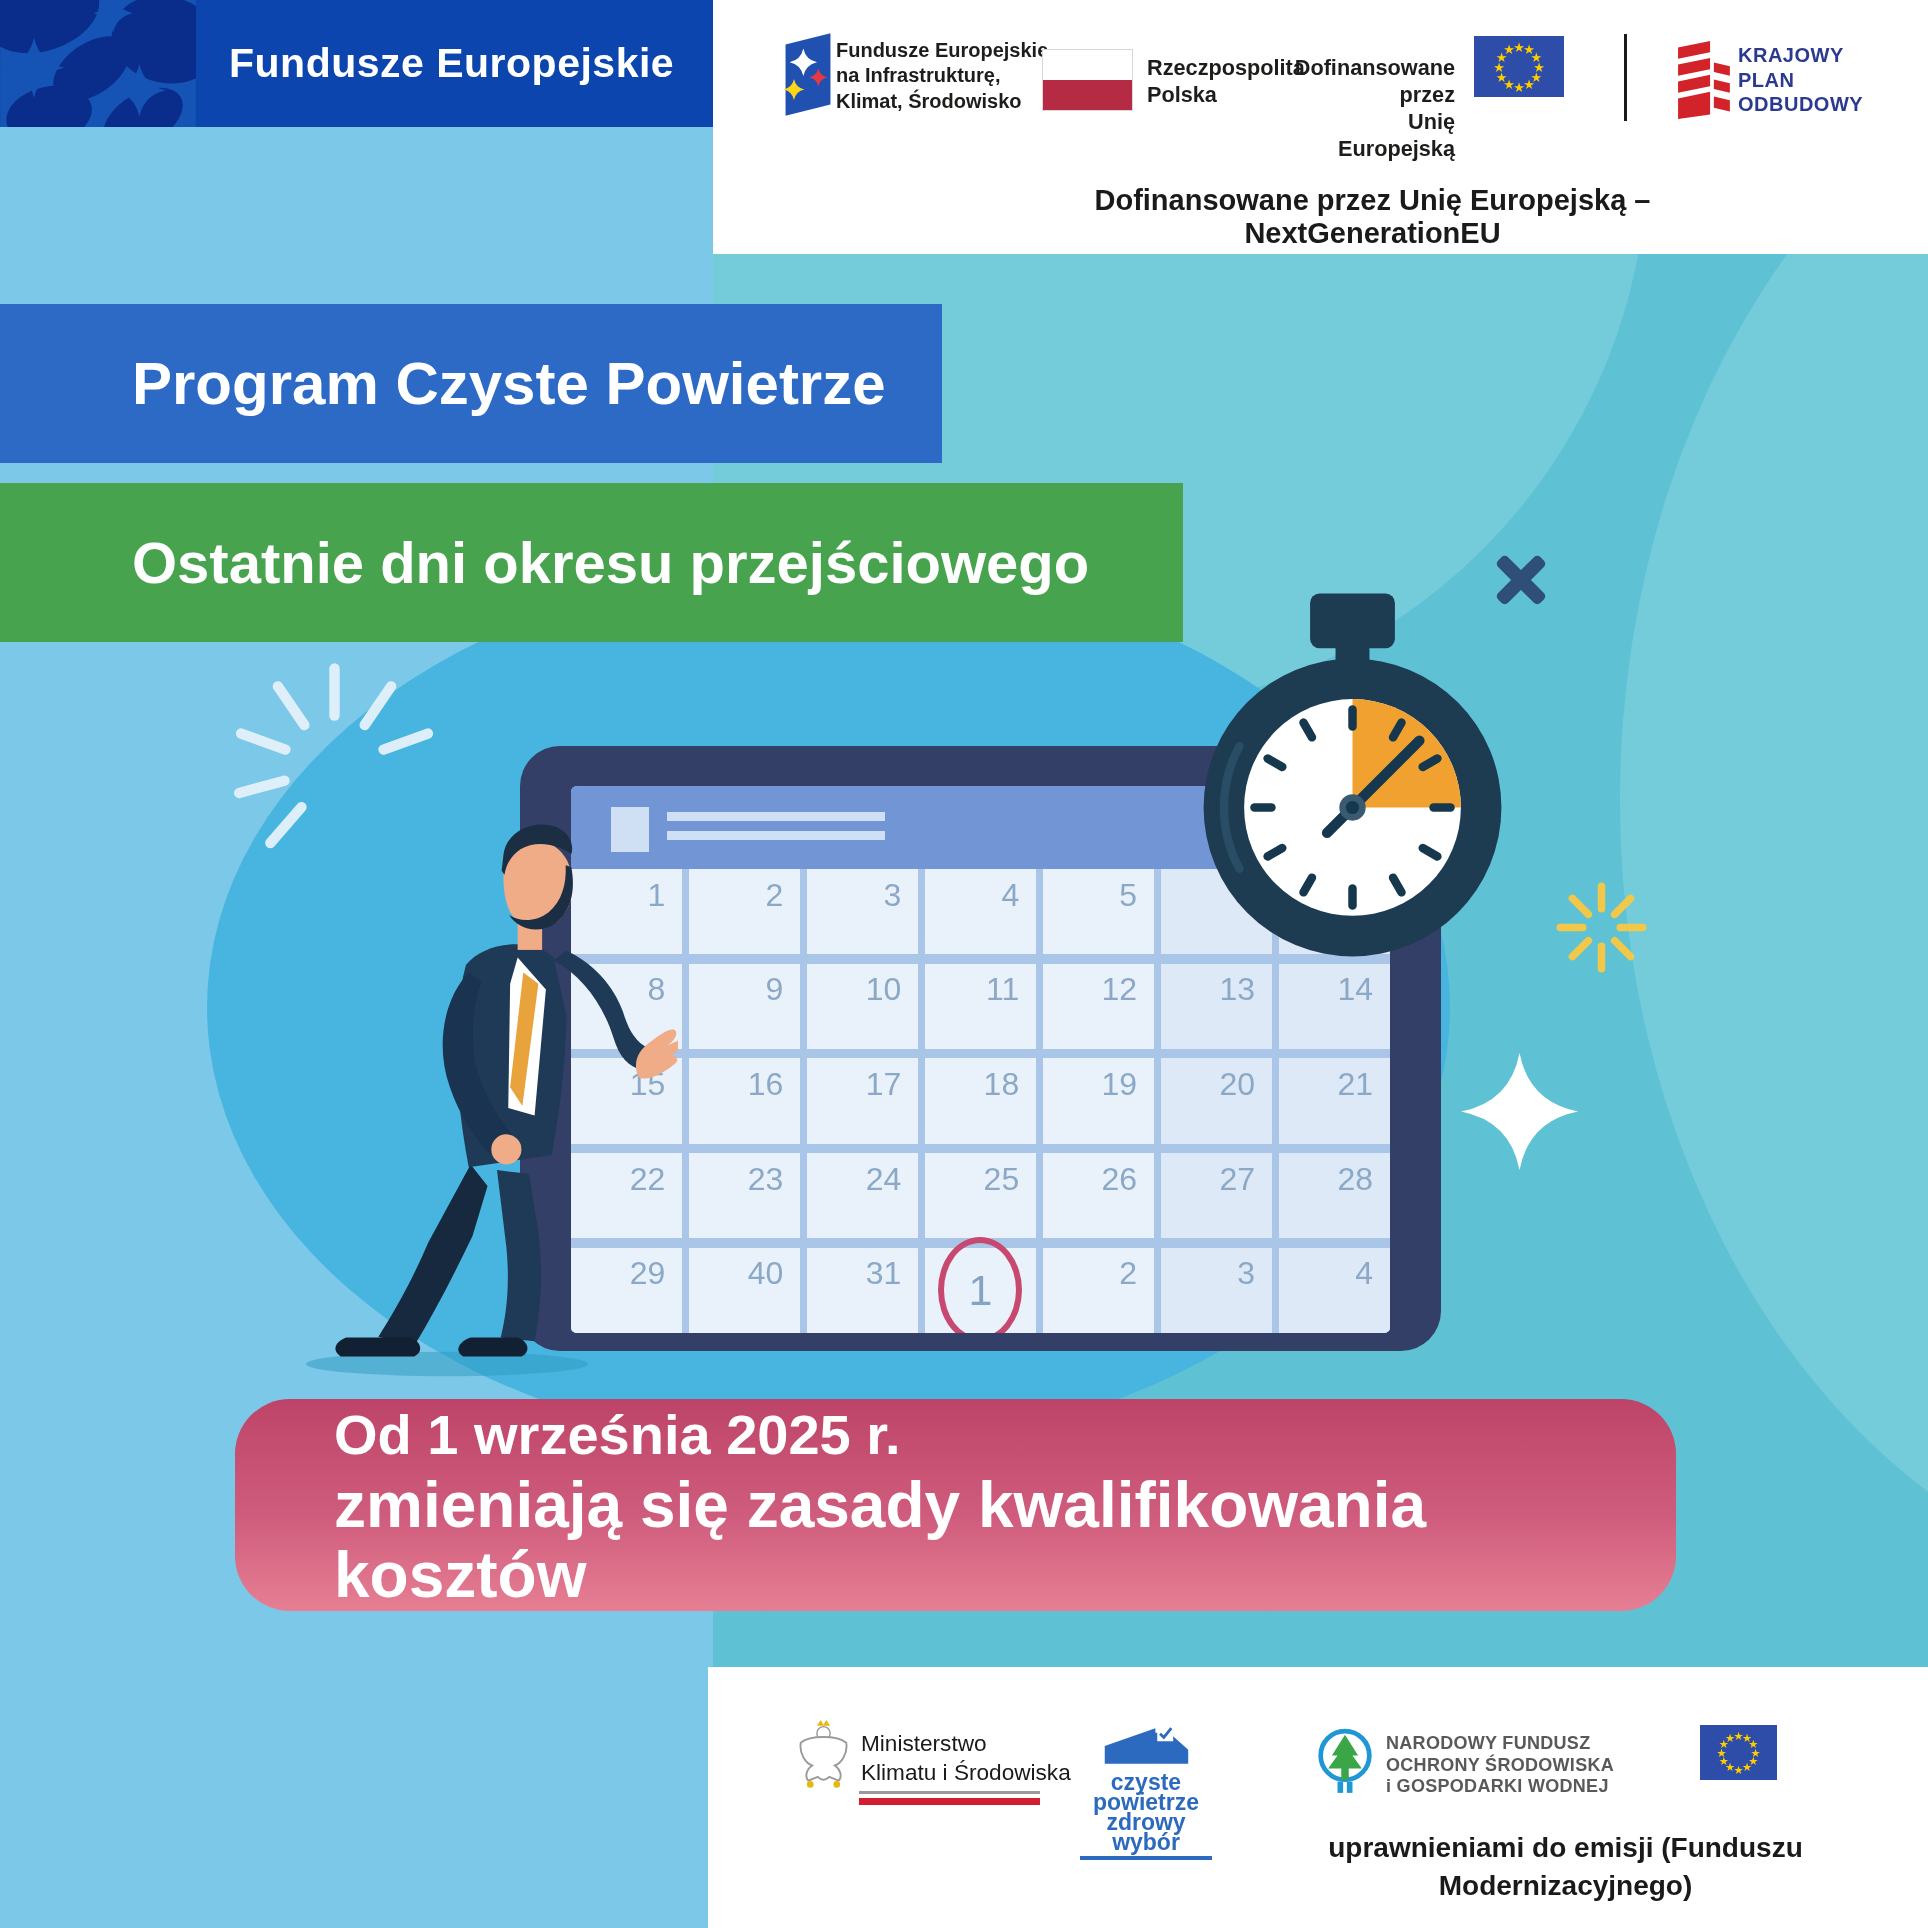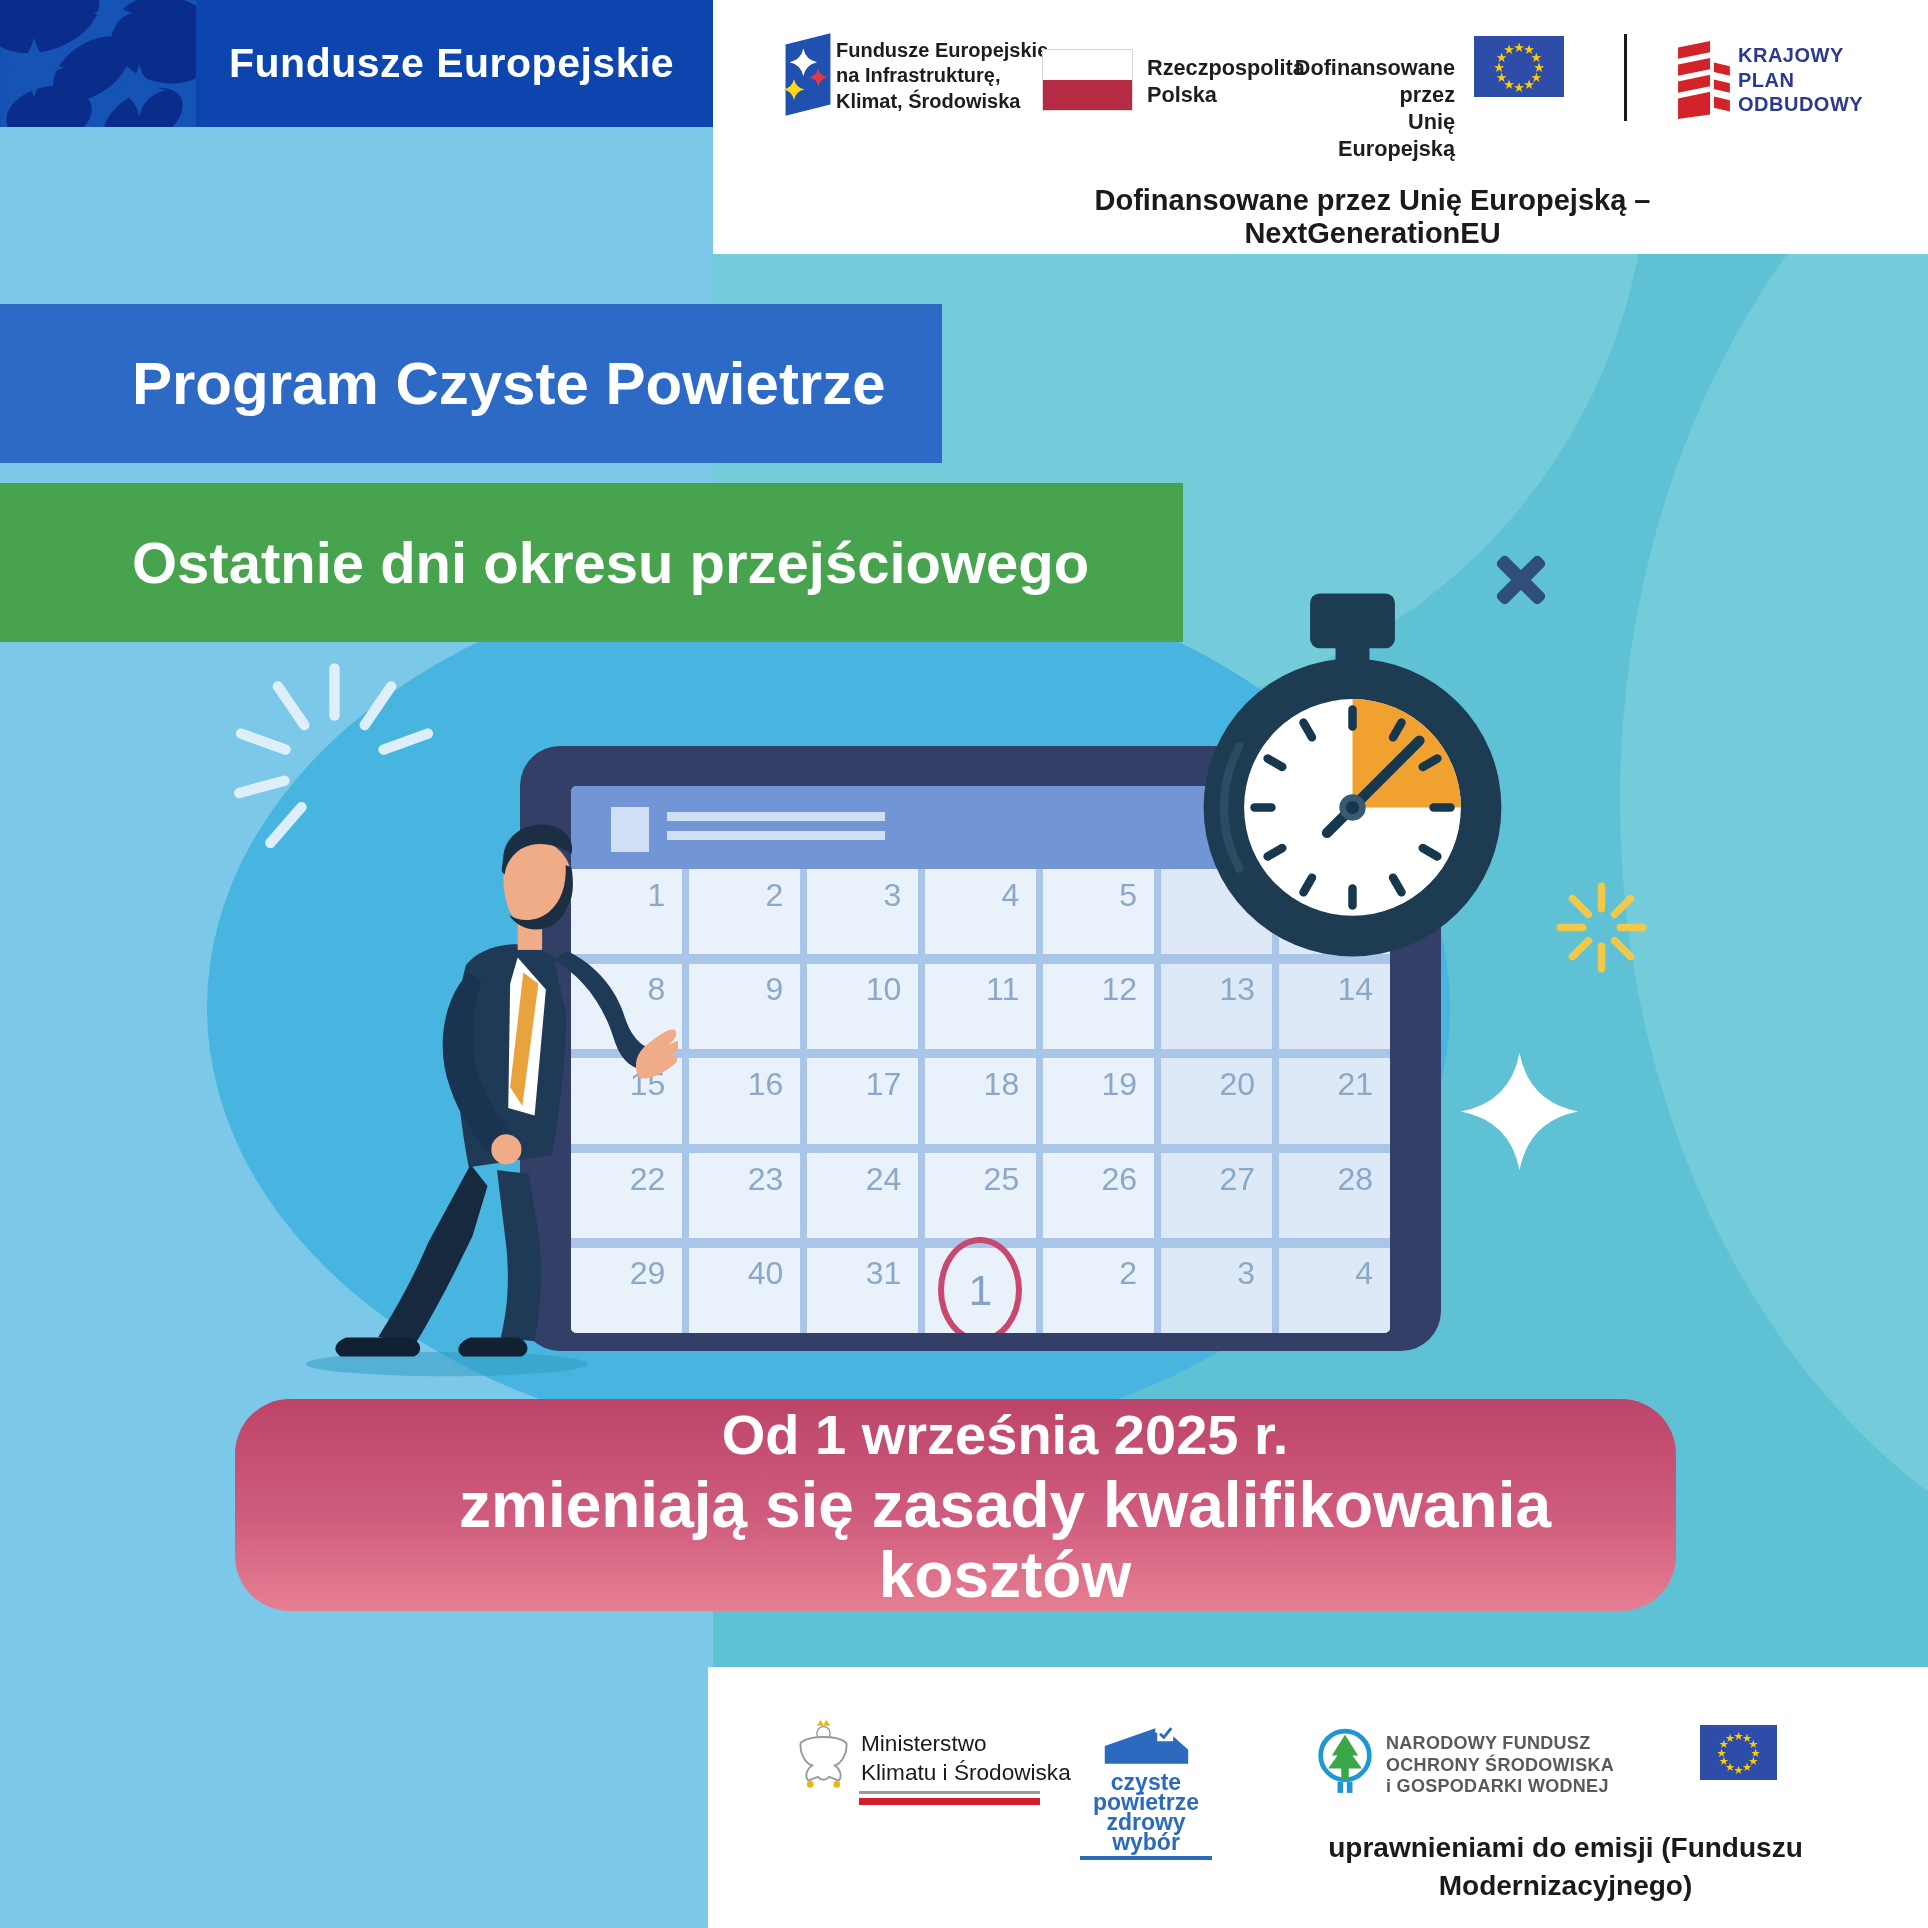--- a/index.html
+++ b/index.html
@@ -41,21 +41,21 @@
   
   .banner-blue{left:0;top:304px;width:942px;height:159px;background:#2d6ac5;z-index:20;
                display:flex;align-items:center;}
   .banner-blue span{margin-left:132px;color:#fff;font-size:60px;font-weight:bold;}
   .banner-green{left:0;top:483px;width:1183px;height:159px;background:#48a34f;z-index:20;
                 display:flex;align-items:center;}
   .banner-green span{margin-left:132px;color:#fff;font-size:58px;font-weight:bold;}
 
   .banner-pink{left:235px;top:1399px;width:1441px;height:212px;border-radius:55px;z-index:60;
                background:linear-gradient(180deg,#bd4468 0%,#cf5c7d 55%,#e67f93 100%);
-               display:flex;flex-direction:column;justify-content:center;text-align:center;}
+               display:flex;flex-direction:column;justify-content:center;}
   .banner-pink .l1{margin-left:99px;color:#fff;font-size:56px;font-weight:bold;line-height:70px;}
   .banner-pink .l2{margin-left:99px;color:#fff;font-size:64px;font-weight:bold;line-height:70px;}
 
   
   .tablet{left:520px;top:746px;width:921px;height:605px;background:#333f66;border-radius:40px;z-index:30;}
   .screen{position:absolute;left:51px;top:40px;width:819px;height:547px;border-radius:5.6px;overflow:hidden;background:#a9c6e9;}
   .cal-head{position:absolute;left:0;top:0;width:100%;height:83px;background:#7296d5;}
   .cal-head .sq{position:absolute;left:40px;top:21px;width:38px;height:45px;background:#cfe0f4;}
   .cal-head .bar{position:absolute;left:96px;height:8.5px;width:218px;background:#cfe0f4;}
   .cal-grid{position:absolute;left:0;top:83px;width:819px;height:464px;display:grid;
@@ -130,21 +130,21 @@
     <div class="logo-row">
       <svg class="fe-flag" width="58" height="89" viewBox="0 0 62 94">
         <path d="M7,15 L55,3 L55,79 L7,91 Z" fill="#2050b0"></path>
         <path transform="translate(26,34) scale(1.05)" d="M0,-14 Q2.5,-2.5 14,0 Q2.5,2.5 0,14 Q-2.5,2.5 -14,0 Q-2.5,-2.5 0,-14 Z" fill="#ffffff"></path>
         <path transform="translate(16,63) scale(0.8)" d="M0,-14 Q2.5,-2.5 14,0 Q2.5,2.5 0,14 Q-2.5,2.5 -14,0 Q-2.5,-2.5 0,-14 Z" fill="#ffd617"></path>
         <path transform="translate(42,50) scale(0.7)" d="M0,-14 Q2.5,-2.5 14,0 Q2.5,2.5 0,14 Q-2.5,2.5 -14,0 Q-2.5,-2.5 0,-14 Z" fill="#e63946"></path>
       </svg>
       <div class="fe-text">
         <div>Fundusze Europejskie</div>
         <div>na Infrastrukturę,</div>
-        <div>Klimat, Środowiska</div>
+        <div>Klimat, Środowisko</div>
       </div>
       <div class="pl-flag">
           <div class="w"></div>
           <div class="r"></div>
         </div>
       <div class="rp-text">
         <div>Rzeczpospolita</div>
         <div>Polska</div>
       </div>
       <div class="eu-text">

